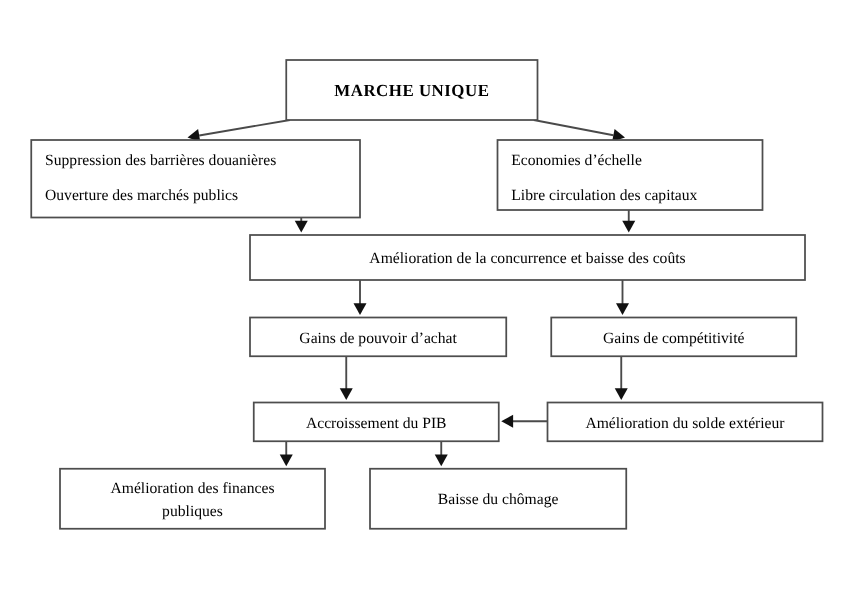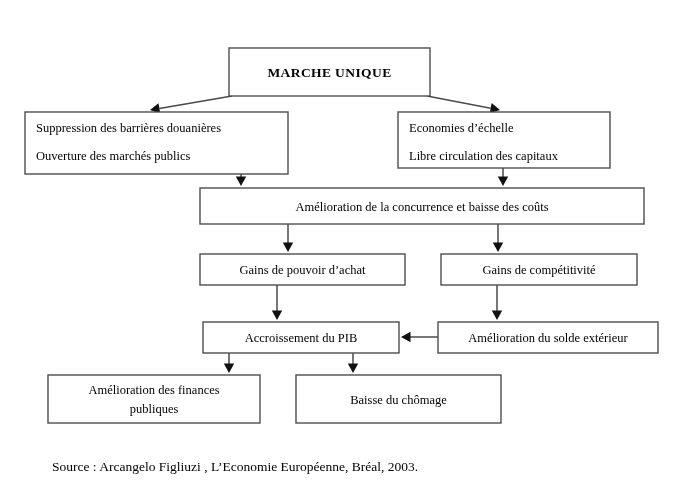--- a/index.html
+++ b/index.html
@@ -153,14 +153,13 @@
           <text class="node-text" x="154" y="394" text-anchor="middle">Amélioration des finances</text>
           <text class="node-text" x="154" y="413" text-anchor="middle">publiques</text>
         </g>
         <g>
           <rect class="node-box" x="296" y="375" width="205" height="48"></rect>
           <text class="node-text" x="398.5" y="403.5" text-anchor="middle">Baisse du chômage</text>
         </g>
       </g>
   </svg>
 
-  <div class="source-caption">Source : Arcangelo Figliuzi , L’Economie Européenne, Bréal, 2003.</div>
 </div>
 
 </body></html>

